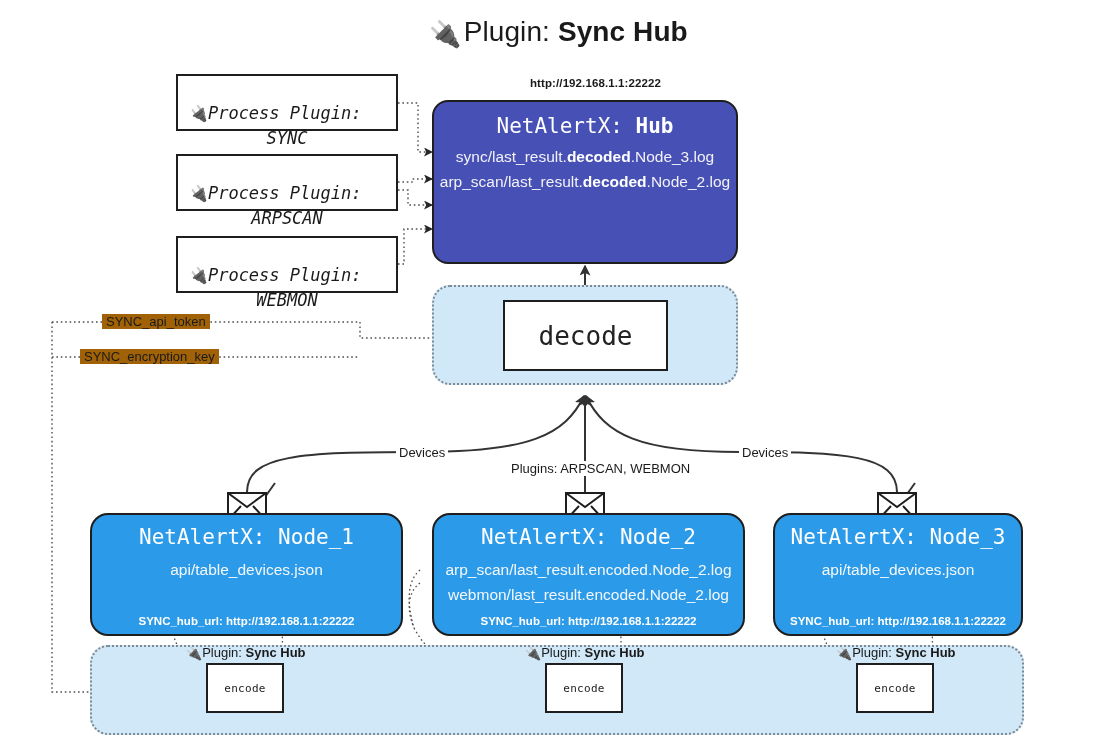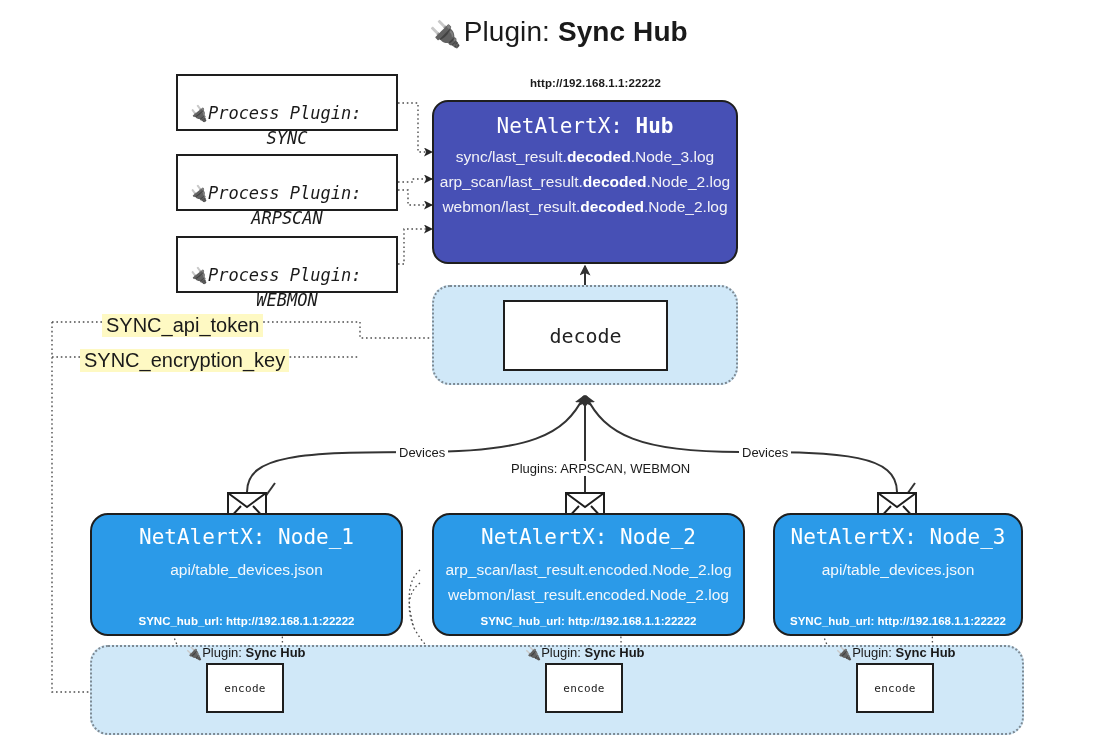--- a/index.html
+++ b/index.html
@@ -118,29 +118,29 @@
     position: absolute;
     box-sizing: border-box;
     background: #ffffff;
     border: 2px solid #1e1e1e;
     display: flex;
     align-items: center;
     justify-content: center;
     font-family: "DejaVu Sans Mono", "Liberation Mono", monospace;
     color: #222;
   }
-  .white-box.decode { font-size: 20px; justify-content: center; }
+  .white-box.decode { font-size: 26px; justify-content: center; }
   .white-box.encode { font-size: 11px; letter-spacing: .3px; }
 
   
   .env-label {
     position: absolute;
-    font-size: 20px;
-    white-space: nowrap;
-    background: #fef9c3;
+    font-size: 13px;
+    white-space: nowrap;
+    background: #a16207;
     padding: 0 4px;
     color: #1a1a1a;
   }
 
   
   .node-box {
     position: absolute;
     box-sizing: border-box;
     background: #2b9ae8;
     border: 2px solid #1e1e1e;
@@ -288,21 +288,20 @@
     <span class="l1"><span class="plug">🔌</span><span>Process Plugin:</span></span>
     <span class="l2">WEBMON</span>
   </div>
 
   <div class="hub-url" style="left:530px; top:77px;">http://192.168.1.1:22222</div>
 
   <div class="hub-box" style="left:432px; top:100px; width:306px; height:164px;">
     <div class="hub-title"><span>NetAlertX: </span><span class="strong">Hub</span></div>
     <div class="hub-line"><span>sync/last_result.</span><span class="b">decoded</span><span>.Node_3.log</span></div>
     <div class="hub-line"><span>arp_scan/last_result.</span><span class="b">decoded</span><span>.Node_2.log</span></div>
-    <div class="hub-line"><span>webmon/last_result.</span><span class="b">decoded</span><span>.Node_2.log</span></div>
   </div>
 
   <div class="panel-blue" style="left:432px; top:285px; width:306px; height:100px;"></div>
   <div class="white-box decode" style="left:503px; top:300px; width:165px; height:71px;">
     <span>decode</span>
   </div>
 
   <div class="env-label" style="left:102px; top:314px;">SYNC_api_token</div>
   <div class="env-label" style="left:80px; top:349px;">SYNC_encryption_key</div>
 

